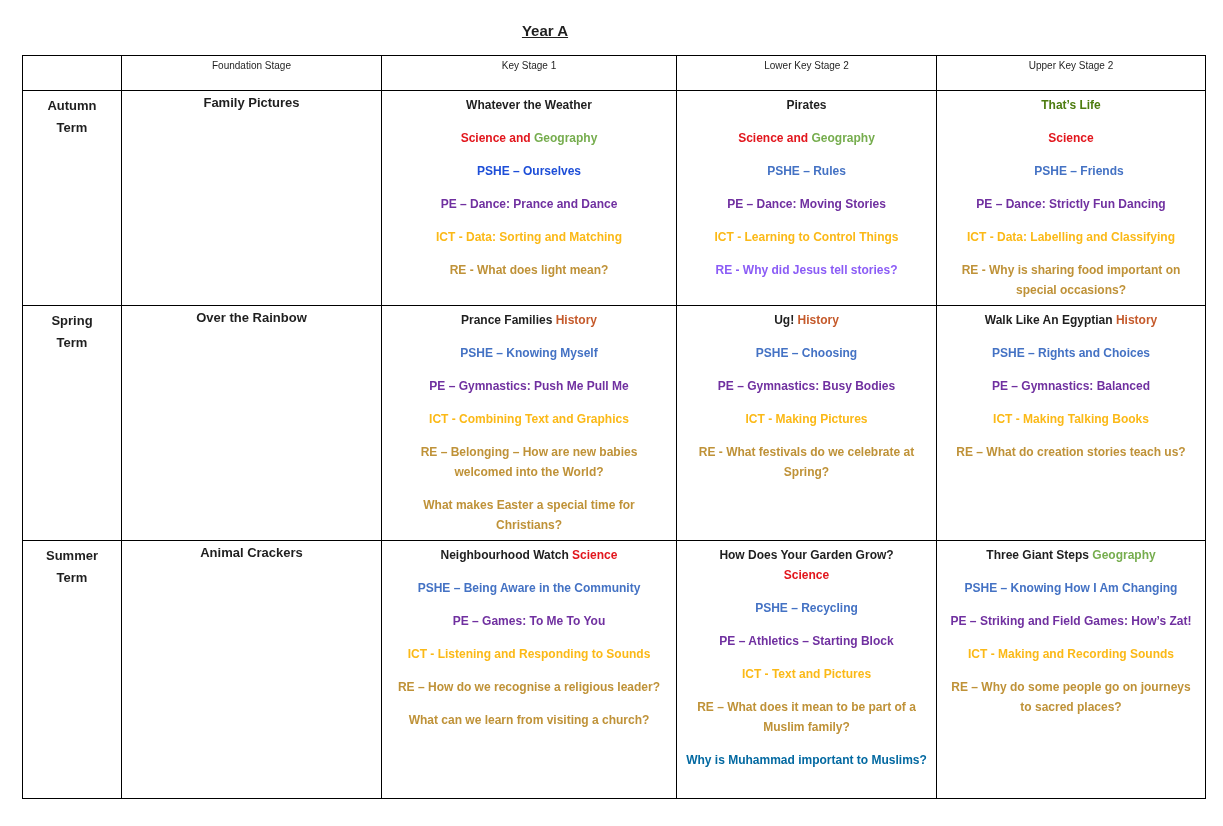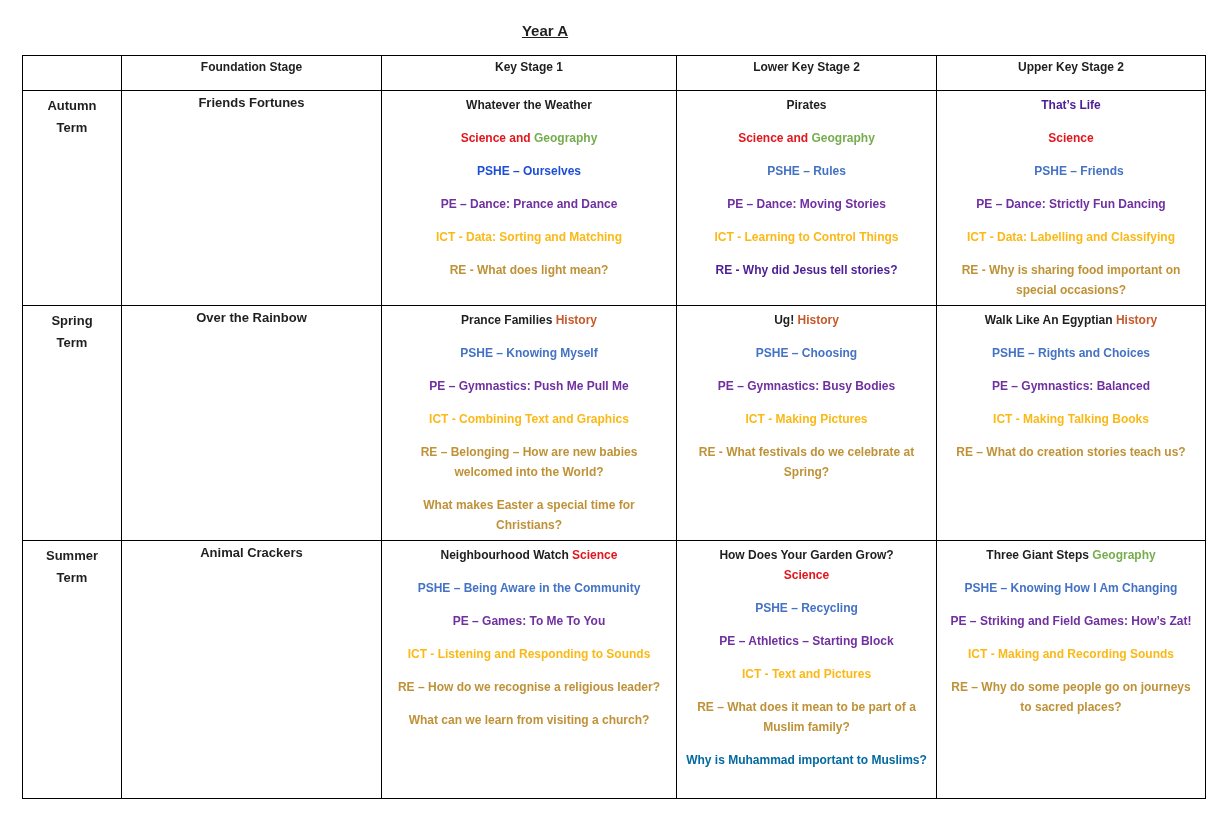--- a/index.html
+++ b/index.html
@@ -33,22 +33,22 @@
     table-layout: fixed;
   }
   table.curriculum td, table.curriculum th {
     border: 1.5px solid #000000;
     vertical-align: top;
     text-align: center;
     padding: 4px 8px 5px 8px;
     overflow: hidden;
   }
   th.col-header {
-    font-size: 12px;
-    font-weight: bold;
+    font-size: 10px;
+    font-weight: normal;
     height: 35px;
     padding-top: 5px;
   }
   td.term-cell {
     font-size: 13px;
     padding-top: 8px;
   }
   td.term-cell .term-inner { width: 64px; margin: 0 auto; line-height: 22px; }
   td.foundation-cell {
     font-size: 13px;
@@ -86,39 +86,39 @@
           <th class="col-header">Key Stage 1</th>
           <th class="col-header">Lower Key Stage 2</th>
           <th class="col-header">Upper Key Stage 2</th>
         </tr>
     </thead>
     <tbody>
         <tr class="row-0">
           <td class="term-cell">
             <div class="term-inner">Autumn Term</div>
           </td>
-          <td class="foundation-cell"><span>Friends Fortunes</span></td>
+          <td class="foundation-cell"><span>Family Pictures</span></td>
           <td class="stage-cell">
             <div class="para"><span style="color: rgb(31, 31, 31);">Whatever the Weather</span></div>
             <div class="para"><span style="color: rgb(226, 22, 29);">Science and </span><span style="color: rgb(118, 173, 78);">Geography</span></div>
             <div class="para"><span style="color: #1d4ed8;">PSHE – Ourselves</span></div>
             <div class="para"><span style="color: rgb(112, 48, 160);">PE – Dance: Prance and Dance</span></div>
             <div class="para"><span style="color: rgb(251, 185, 23);">ICT - Data: Sorting and Matching</span></div>
             <div class="para"><span style="color: rgb(191, 146, 56);">RE - What does light mean?</span></div>
           </td>
           <td class="stage-cell">
             <div class="para"><span style="color: rgb(31, 31, 31);">Pirates</span></div>
             <div class="para"><span style="color: rgb(226, 22, 29);">Science and </span><span style="color: rgb(118, 173, 78);">Geography</span></div>
             <div class="para"><span style="color: rgb(68, 114, 196);">PSHE – Rules</span></div>
             <div class="para"><span style="color: rgb(112, 48, 160);">PE – Dance: Moving Stories</span></div>
             <div class="para"><span style="color: rgb(251, 185, 23);">ICT - Learning to Control Things</span></div>
-            <div class="para"><span style="color: #4c1d95; text-align: center;">RE - Why did Jesus tell stories?</span></div>
+            <div class="para"><span style="color: #8b5cf6; text-align: center;">RE - Why did Jesus tell stories?</span></div>
           </td>
           <td class="stage-cell">
-            <div class="para"><span style="color: #4c1d95;">That’s Life</span></div>
+            <div class="para"><span style="color: #4d7c0f;">That’s Life</span></div>
             <div class="para"><span style="color: rgb(226, 22, 29);">Science</span></div>
             <div class="para"><span style="color: rgb(68, 114, 196); margin-left: 16px;">PSHE – Friends</span></div>
             <div class="para"><span style="color: rgb(112, 48, 160);">PE – Dance: Strictly Fun Dancing</span></div>
             <div class="para"><span style="color: rgb(251, 185, 23);">ICT - Data: Labelling and Classifying</span></div>
             <div class="para"><span style="color: rgb(191, 146, 56);">RE - Why is sharing food important on special occasions?</span></div>
           </td>
         </tr>
         <tr class="row-1">
           <td class="term-cell">
             <div class="term-inner">Spring Term</div>

